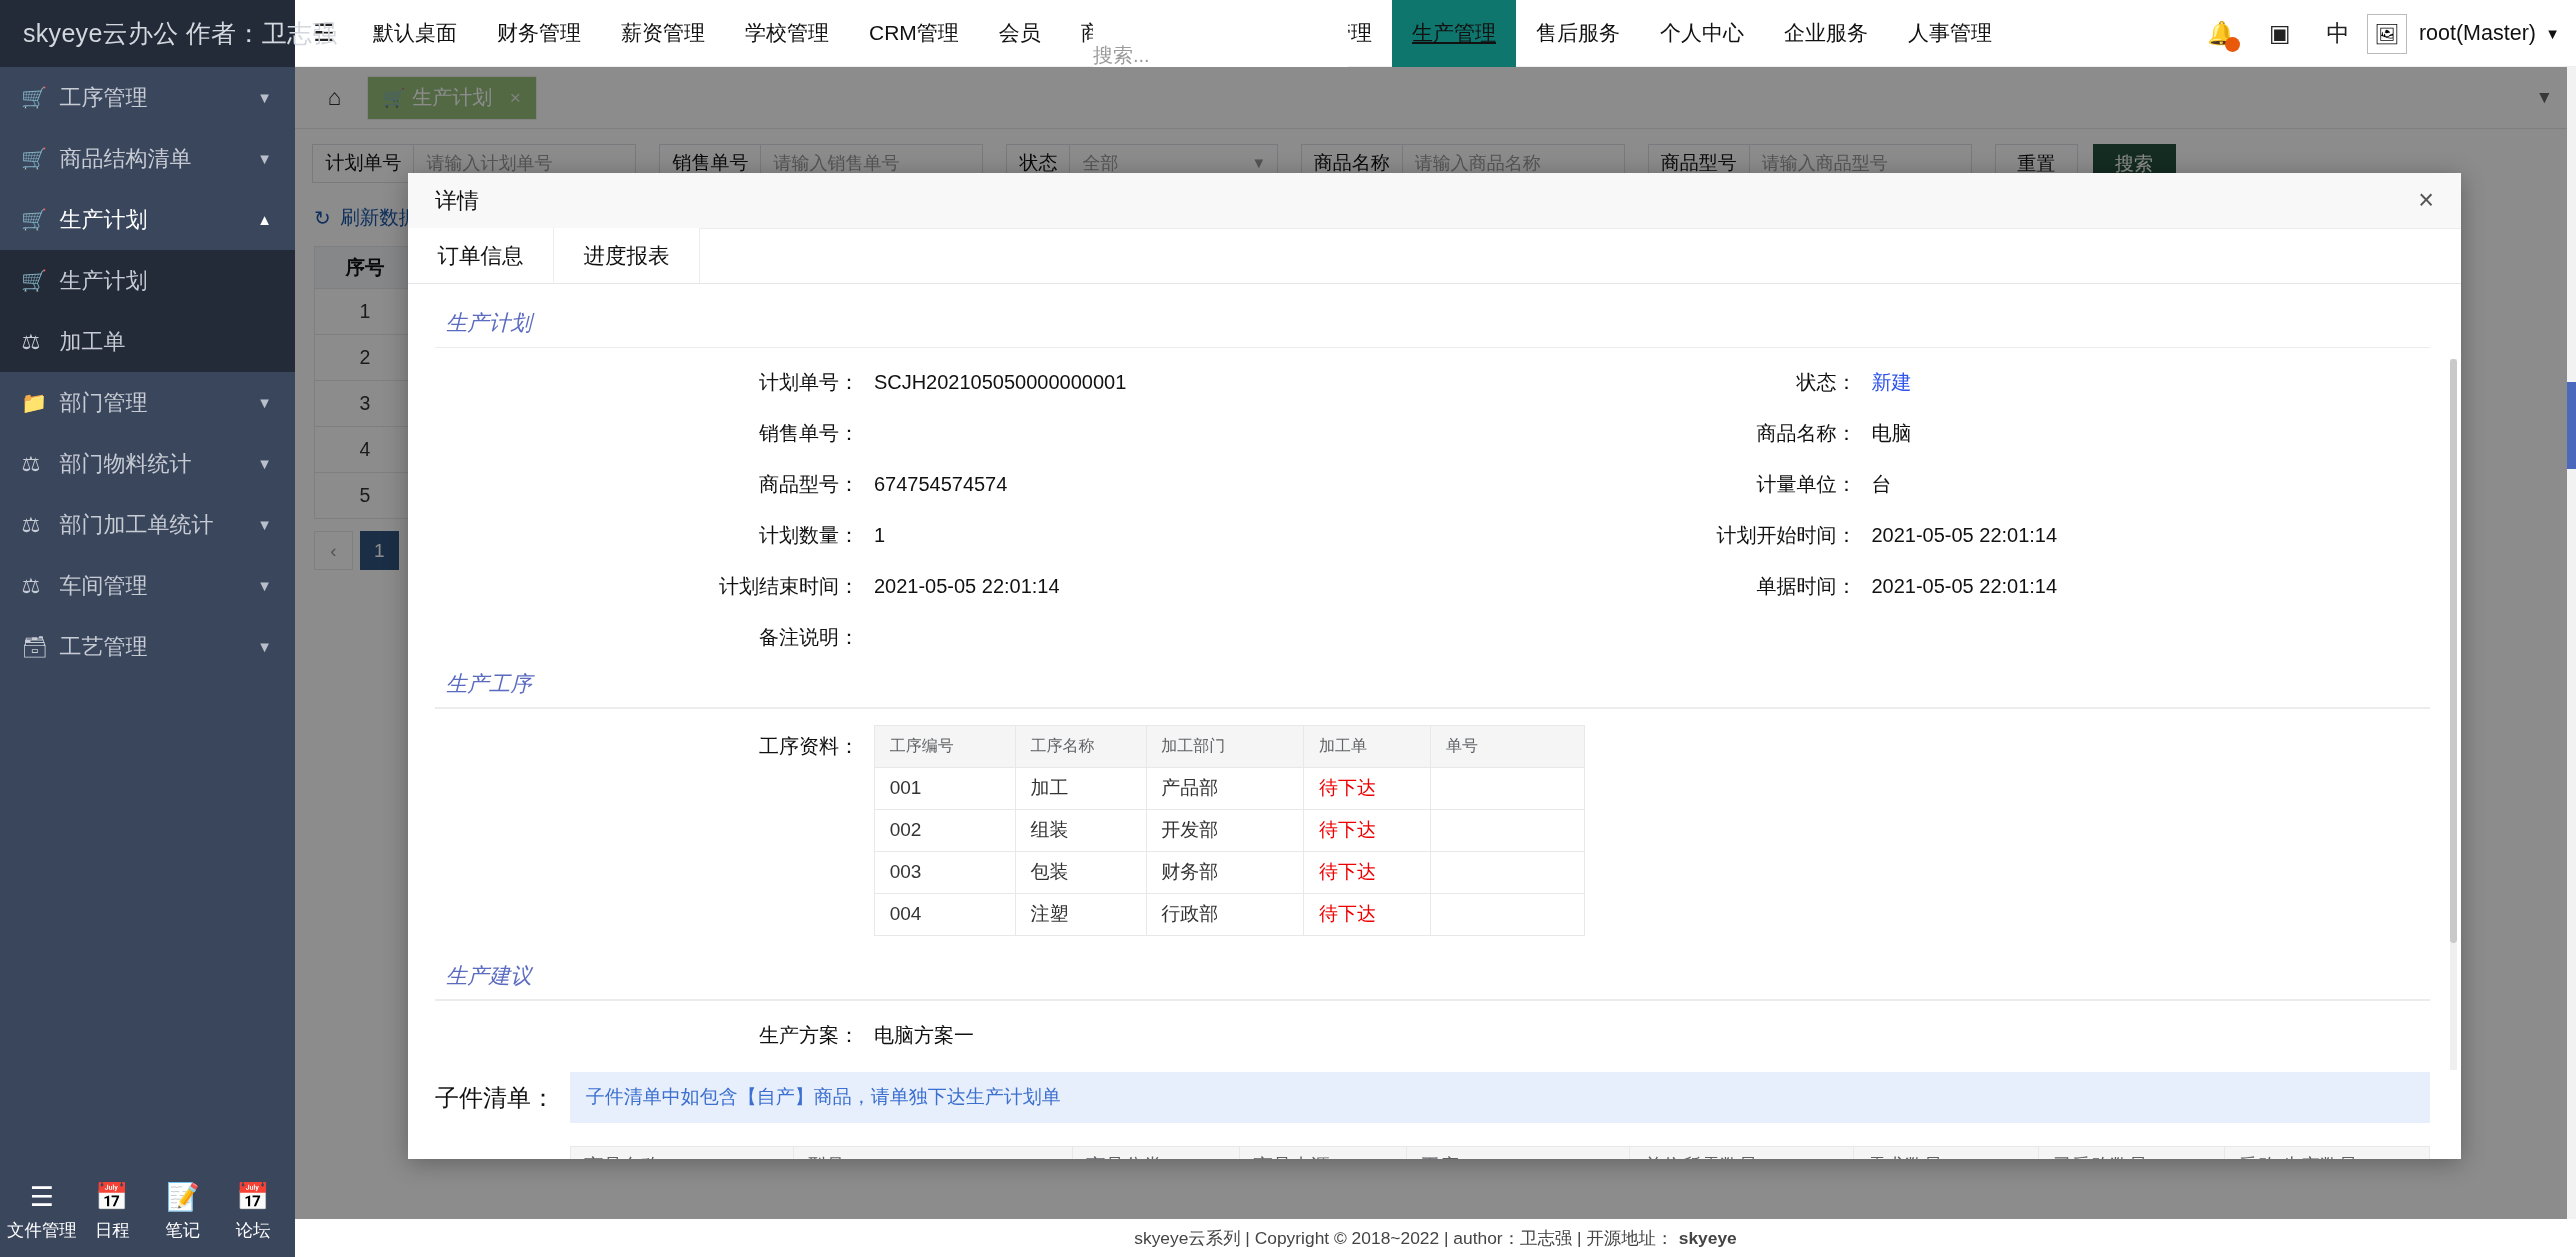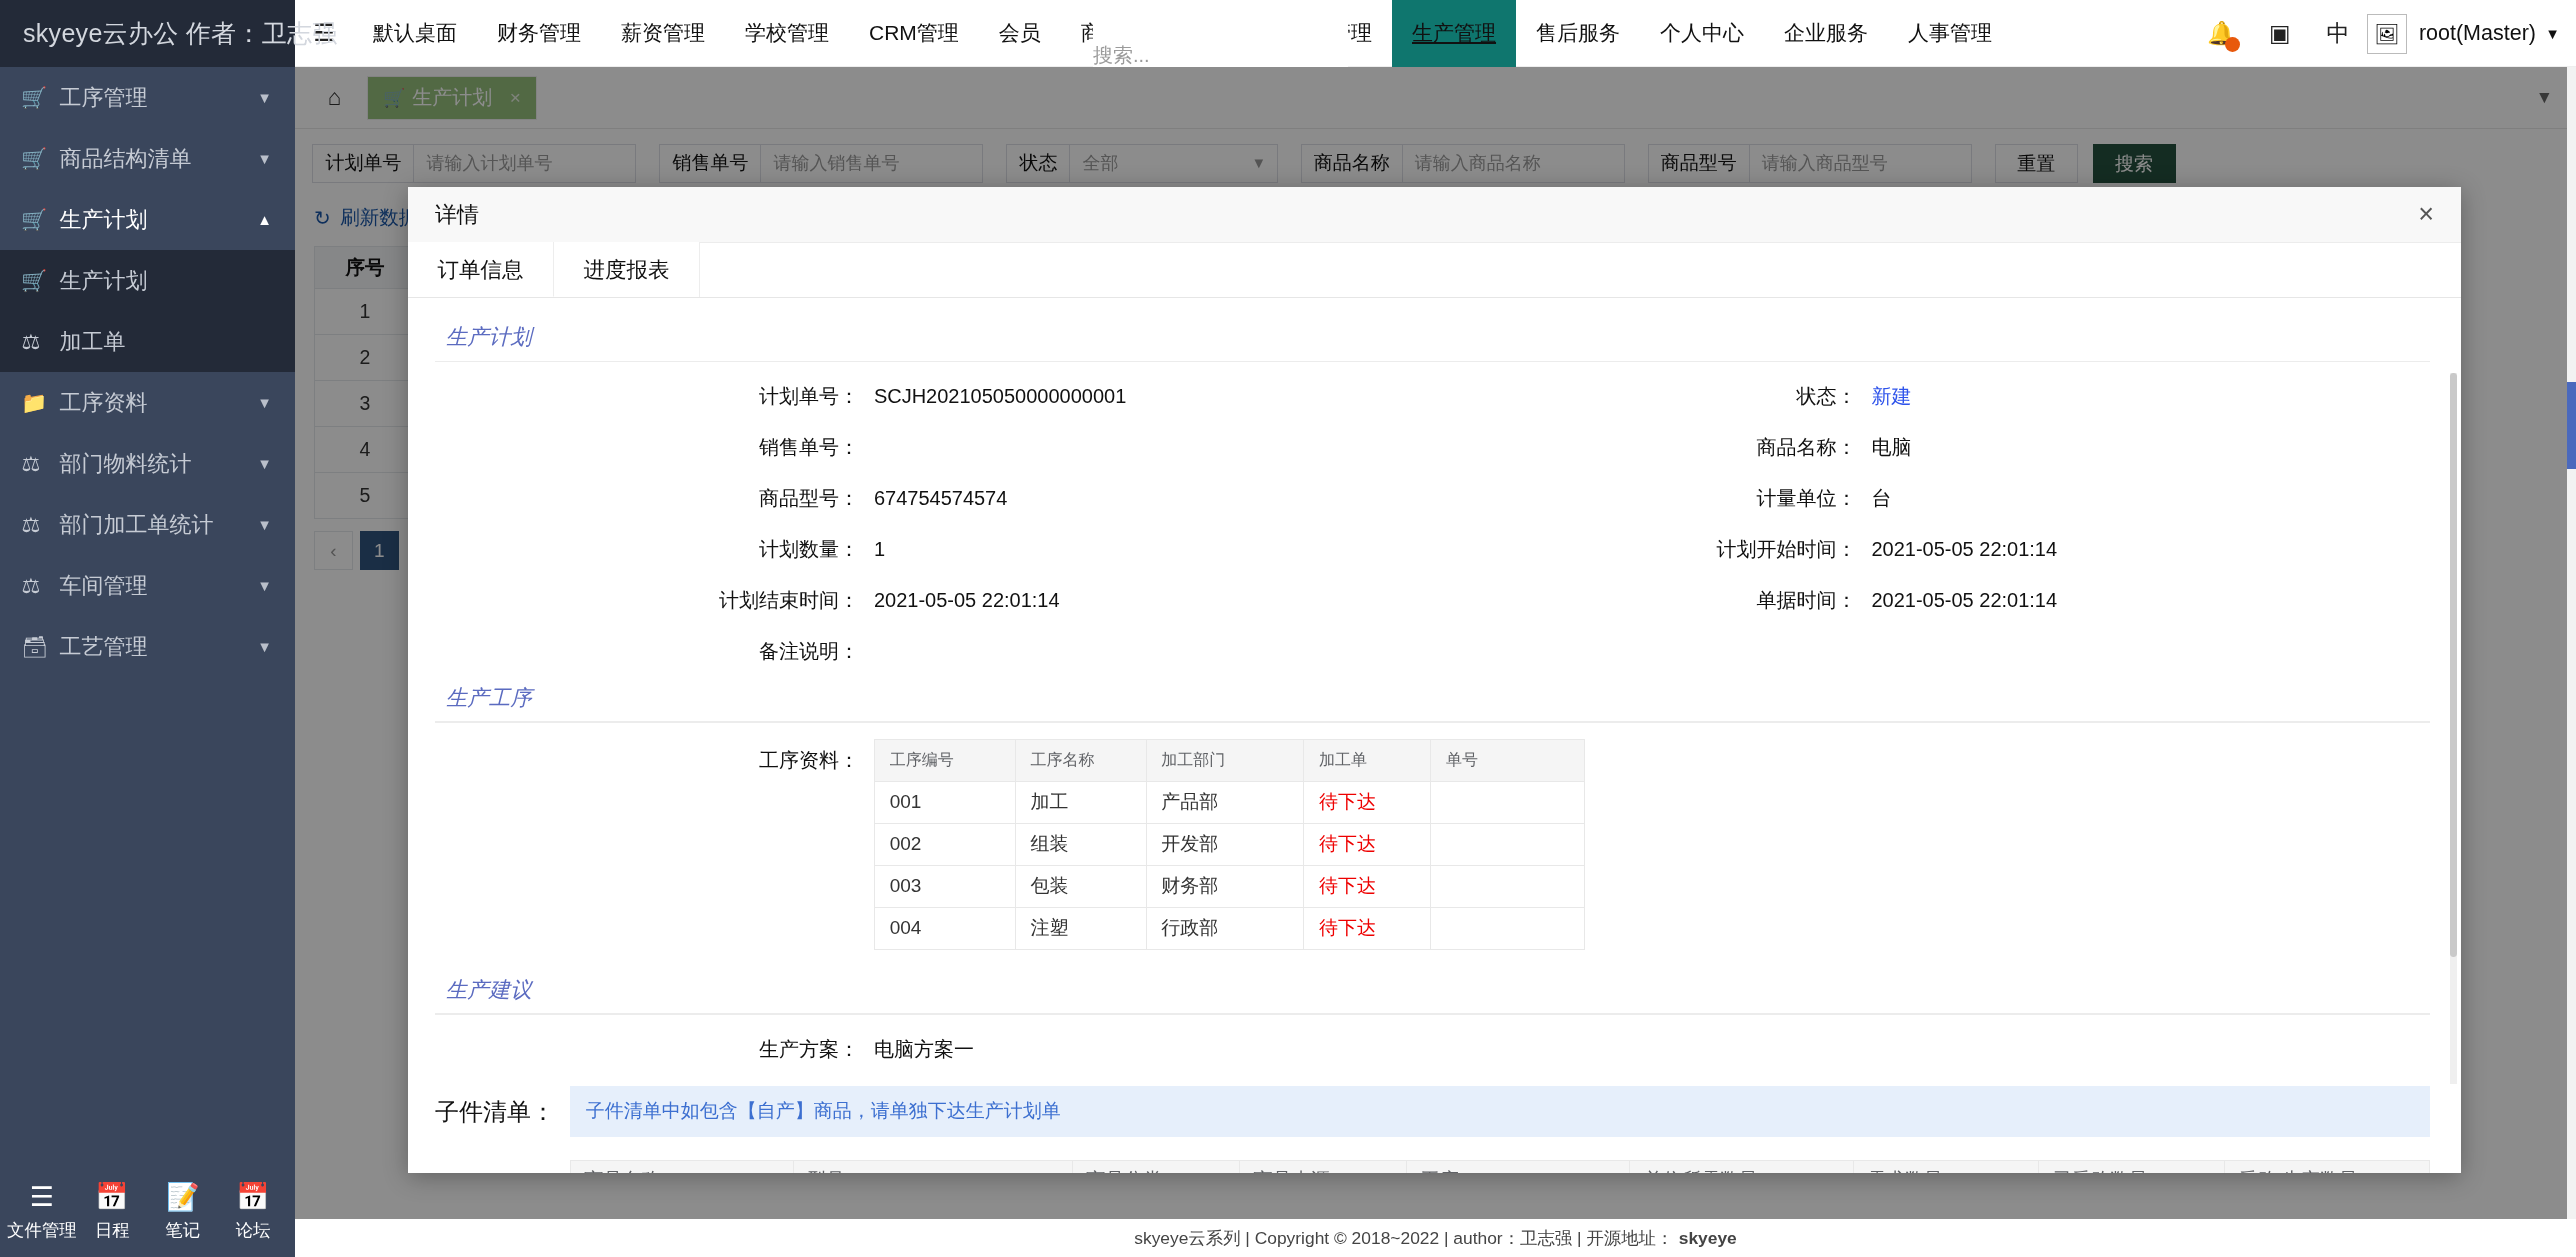--- a/index.html
+++ b/index.html
@@ -115,21 +115,21 @@
 
   .footer {
     position: absolute; left: 295px; bottom: 0; width: 2281px; height: 38px;
     display: flex; align-items: center; justify-content: center;
     font-size: 17.4px; color: #444; background: #fff; z-index: 6;
   }
   .footer b { font-weight: bold; }
 
   
   .modal {
-    position: absolute; left: 408px; top: 187px; width: 2053px; height: 986px;
+    position: absolute; left: 408px; top: 173px; width: 2053px; height: 986px;
     background: #fff; z-index: 10; box-shadow: 0 4px 23px rgba(0,0,0,.3);
     display: flex; flex-direction: column; overflow: hidden;
   }
   .modal-head {
     height: 56px; background: #f8f8f8; border-bottom: 0.7px solid #ececec;
     display: flex; align-items: center; padding: 0 27px;
   }
   .modal-title { font-size: 22px; color: #111; }
   .modal-close { margin-left: auto; font-size: 27px; color: #555; line-height: 27px; }
   .modal-tabs { height: 55px; display: flex; align-items: flex-end; border-bottom: 0.7px solid #e6e6e6; background: #fff; }
@@ -217,21 +217,21 @@
           <span>生产计划</span>
         </div>
         <div class="side-sub">
           <span class="ico">⚖</span>
           <span>加工单</span>
         </div>
       </div>
 
       <div class="side-item">
         <span class="ico">📁</span>
-        <span class="lbl">工序资料</span>
+        <span class="lbl">部门管理</span>
         <span class="caret">▼</span>
       </div>
 
       <div class="side-item">
         <span class="ico">⚖</span>
         <span class="lbl">部门物料统计</span>
         <span class="caret">▼</span>
       </div>
 
       <div class="side-item">

